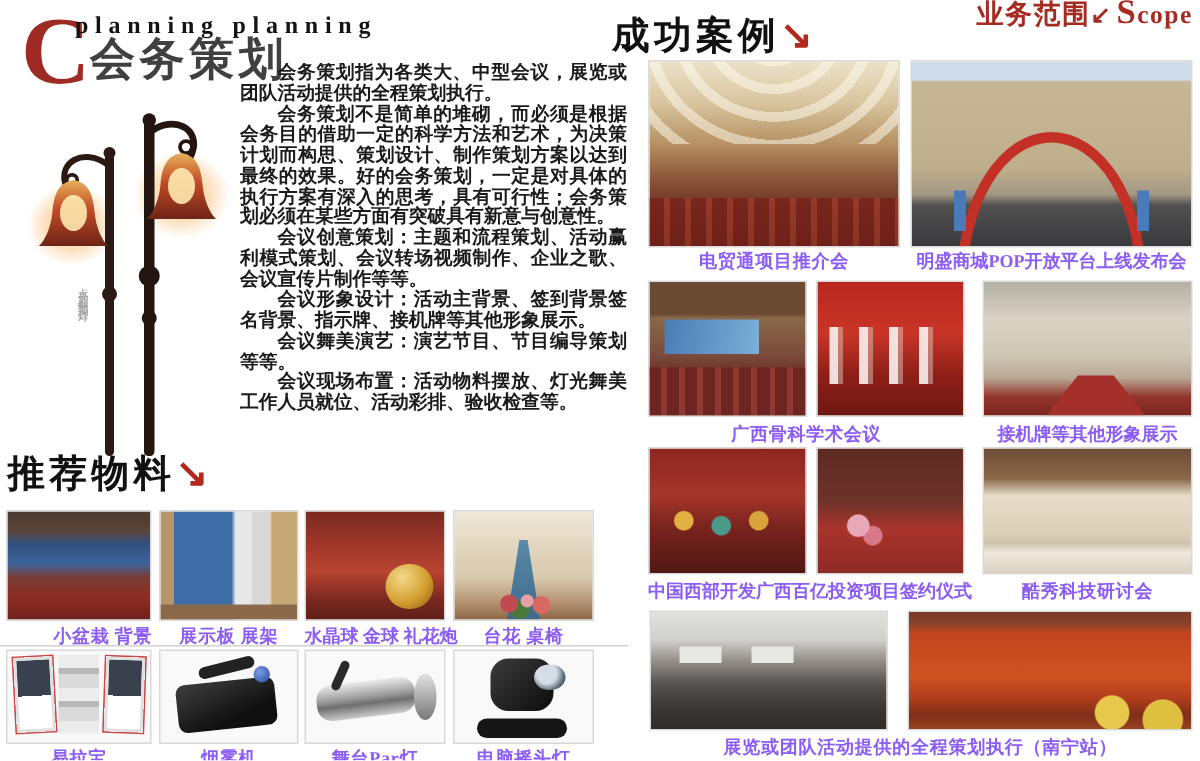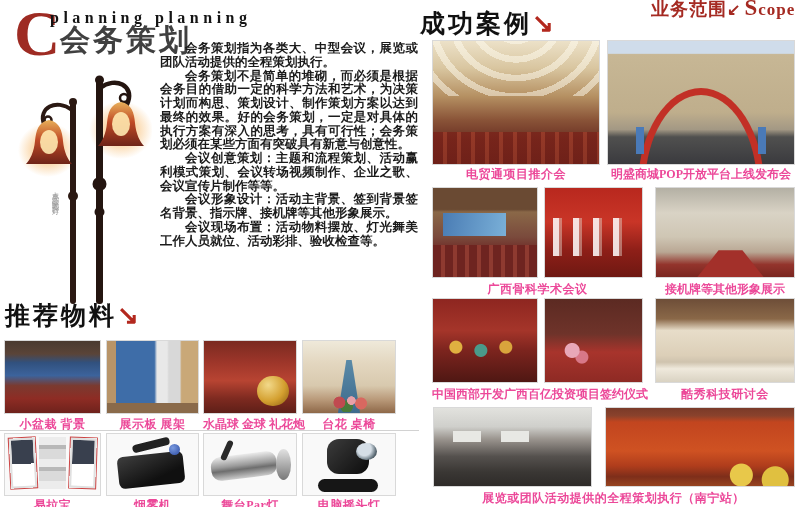--- a/index.html
+++ b/index.html
@@ -49,28 +49,28 @@
     position:absolute; left:50px; top:186px; height:84px;
     writing-mode:vertical-rl; font-size:7px; letter-spacing:2px; color:#9a9a9a;
     font-family:"Liberation Serif", serif;
   }
   
   .sec-head {
     position:absolute; font-weight:900; font-size:25px; line-height:1;
     color:#111; letter-spacing:3px; white-space:nowrap;
   }
   .sec-head .arrow { color:#b3281e; font-size:26px; letter-spacing:0; }
-  #cases-head { left:420px; top:10px; }
+  #cases-head { left:408px; top:10px; }
   #rec-head   { left:5px;  top:302px; }
   
   .ph { position:absolute; overflow:hidden; border:1px solid #d9d9d9; box-sizing:border-box; }
   .cap, .plabel {
     position:absolute; text-align:center; white-space:nowrap;
     font-family:"Liberation Serif", serif; font-weight:bold;
-    font-size:12px; color:#ec4899; letter-spacing:0.5px;
+    font-size:12px; color:#8b5cf6; letter-spacing:0.5px;
   }
   
   .c1 { background:linear-gradient(180deg,#ece1c8 0%,#d9c6a0 22%,#b59062 45%,#8a5438 64%,#6b3124 80%,#4c221a 100%); }
   .c1::before { content:""; position:absolute; left:0; right:0; top:0; height:45%;
     background:repeating-radial-gradient(ellipse at 50% -40%, rgba(255,252,240,.5) 0 7px, rgba(0,0,0,0) 7px 20px); }
   .c1::after { content:""; position:absolute; left:0; right:0; bottom:0; height:26%;
     background:repeating-linear-gradient(90deg,#7a2018 0 10px,#a03a28 10px 14px); opacity:.75; }
   .c2 { background:linear-gradient(180deg,#cfdcea 0%,#cfdcea 10%,#c7b795 11%,#bfae8c 58%,#a39884 72%,#50504f 78%,#3a3a3e 100%); }
   .c2 .arch { position:absolute; left:16%; right:16%; top:38%; height:85%;
     border:7px solid #c23026; border-bottom:none; border-radius:50% 50% 0 0 / 95% 95% 0 0; box-sizing:border-box; }
@@ -195,20 +195,21 @@
       <ellipse cx="31" cy="70" rx="9" ry="12" fill="#ffe9b0" opacity="0.9"></ellipse>
     </svg>
   </div>
   <div class="lamp-slogan">点亮你心中的那盏灯</div>
 
   <div class="intro">
     <p>会务策划指为各类大、中型会议，展览或团队活动提供的全程策划执行。</p>
     <p>会务策划不是简单的堆砌，而必须是根据会务目的借助一定的科学方法和艺术，为决策计划而构思、策划设计、制作策划方案以达到最终的效果。好的会务策划，一定是对具体的执行方案有深入的思考，具有可行性；会务策划必须在某些方面有突破具有新意与创意性。</p>
     <p>会议创意策划：主题和流程策划、活动赢利模式策划、会议转场视频制作、企业之歌、会议宣传片制作等等。</p>
     <p>会议形象设计：活动主背景、签到背景签名背景、指示牌、接机牌等其他形象展示。</p>
+    <p>会议舞美演艺：演艺节目、节目编导策划等等。</p>
     <p>会议现场布置：活动物料摆放、灯光舞美工作人员就位、活动彩排、验收检查等。</p>
   </div>
 
   <div class="sec-head" id="cases-head">
     <span>成功案例</span><span class="arrow">↘</span>
   </div>
   <div class="sec-head" id="rec-head">
     <span>推荐物料</span><span class="arrow">↘</span>
   </div>
 
@@ -239,21 +240,21 @@
 
   <div class="ph p1" style="left:4px;top:340px;width:97px;height:74px;"></div>
   <div class="ph p2" style="left:106px;top:340px;width:93px;height:74px;"></div>
   <div class="ph p3" style="left:203px;top:340px;width:94px;height:74px;">
     <div class="gold"></div>
   </div>
   <div class="ph p4" style="left:302px;top:340px;width:94px;height:74px;">
     <div class="aisle"></div>
     <div class="flowers"></div>
   </div>
-  <div class="plabel" style="left:4px;top:416px;width:97px;">小盆栽 背景</div>
+  <div class="plabel" style="left:20px;top:416px;width:97px;">小盆栽 背景</div>
   <div class="plabel" style="left:106px;top:416px;width:93px;">展示板 展架</div>
   <div class="plabel" style="left:203px;top:416px;width:94px;letter-spacing:0;">水晶球 金球 礼花炮</div>
   <div class="plabel" style="left:302px;top:416px;width:94px;">台花 桌椅</div>
 
   <div class="rule" style="top:430px;"></div>
 
   <div class="ph pw p5" style="left:4px;top:433px;width:97px;height:63px;">
     <div class="banner b-l"></div>
     <div class="mid"></div>
     <div class="banner b-r"></div>

